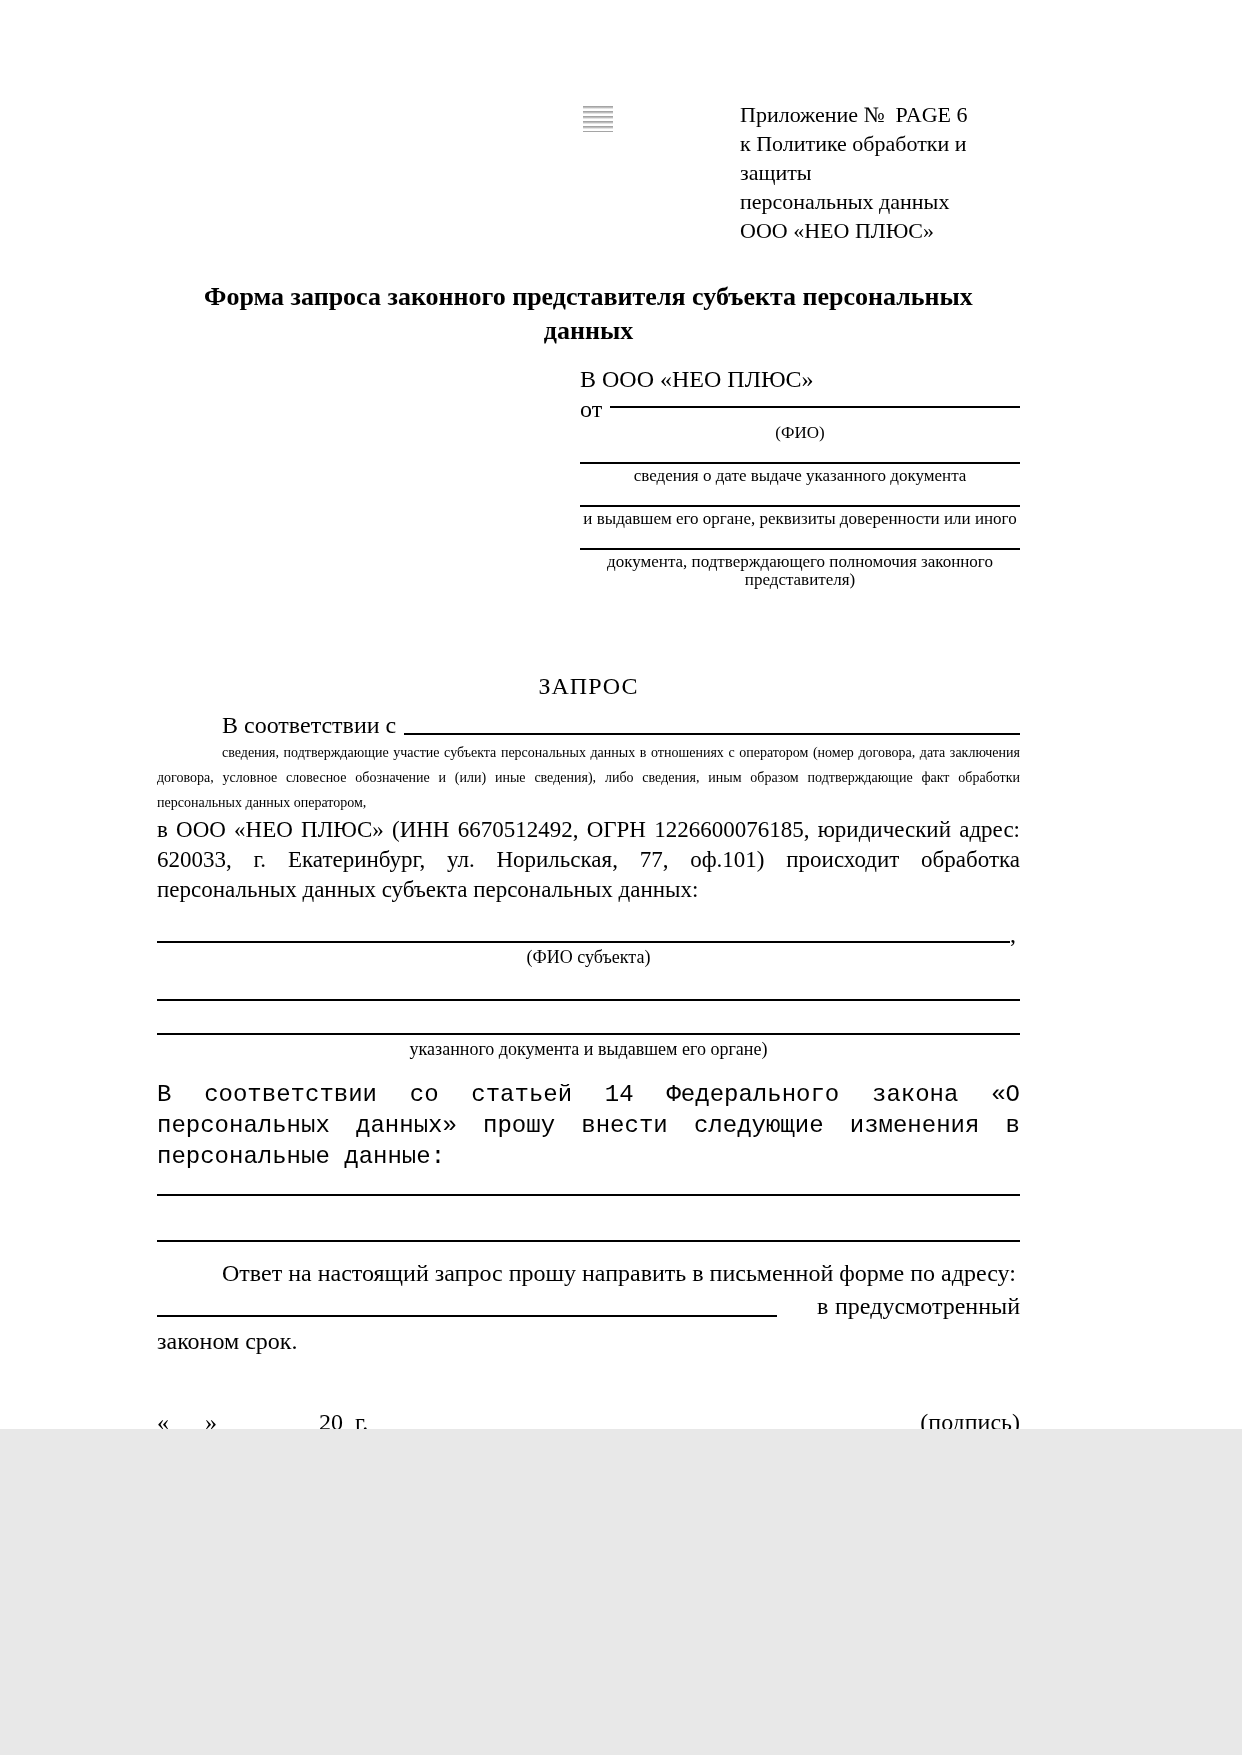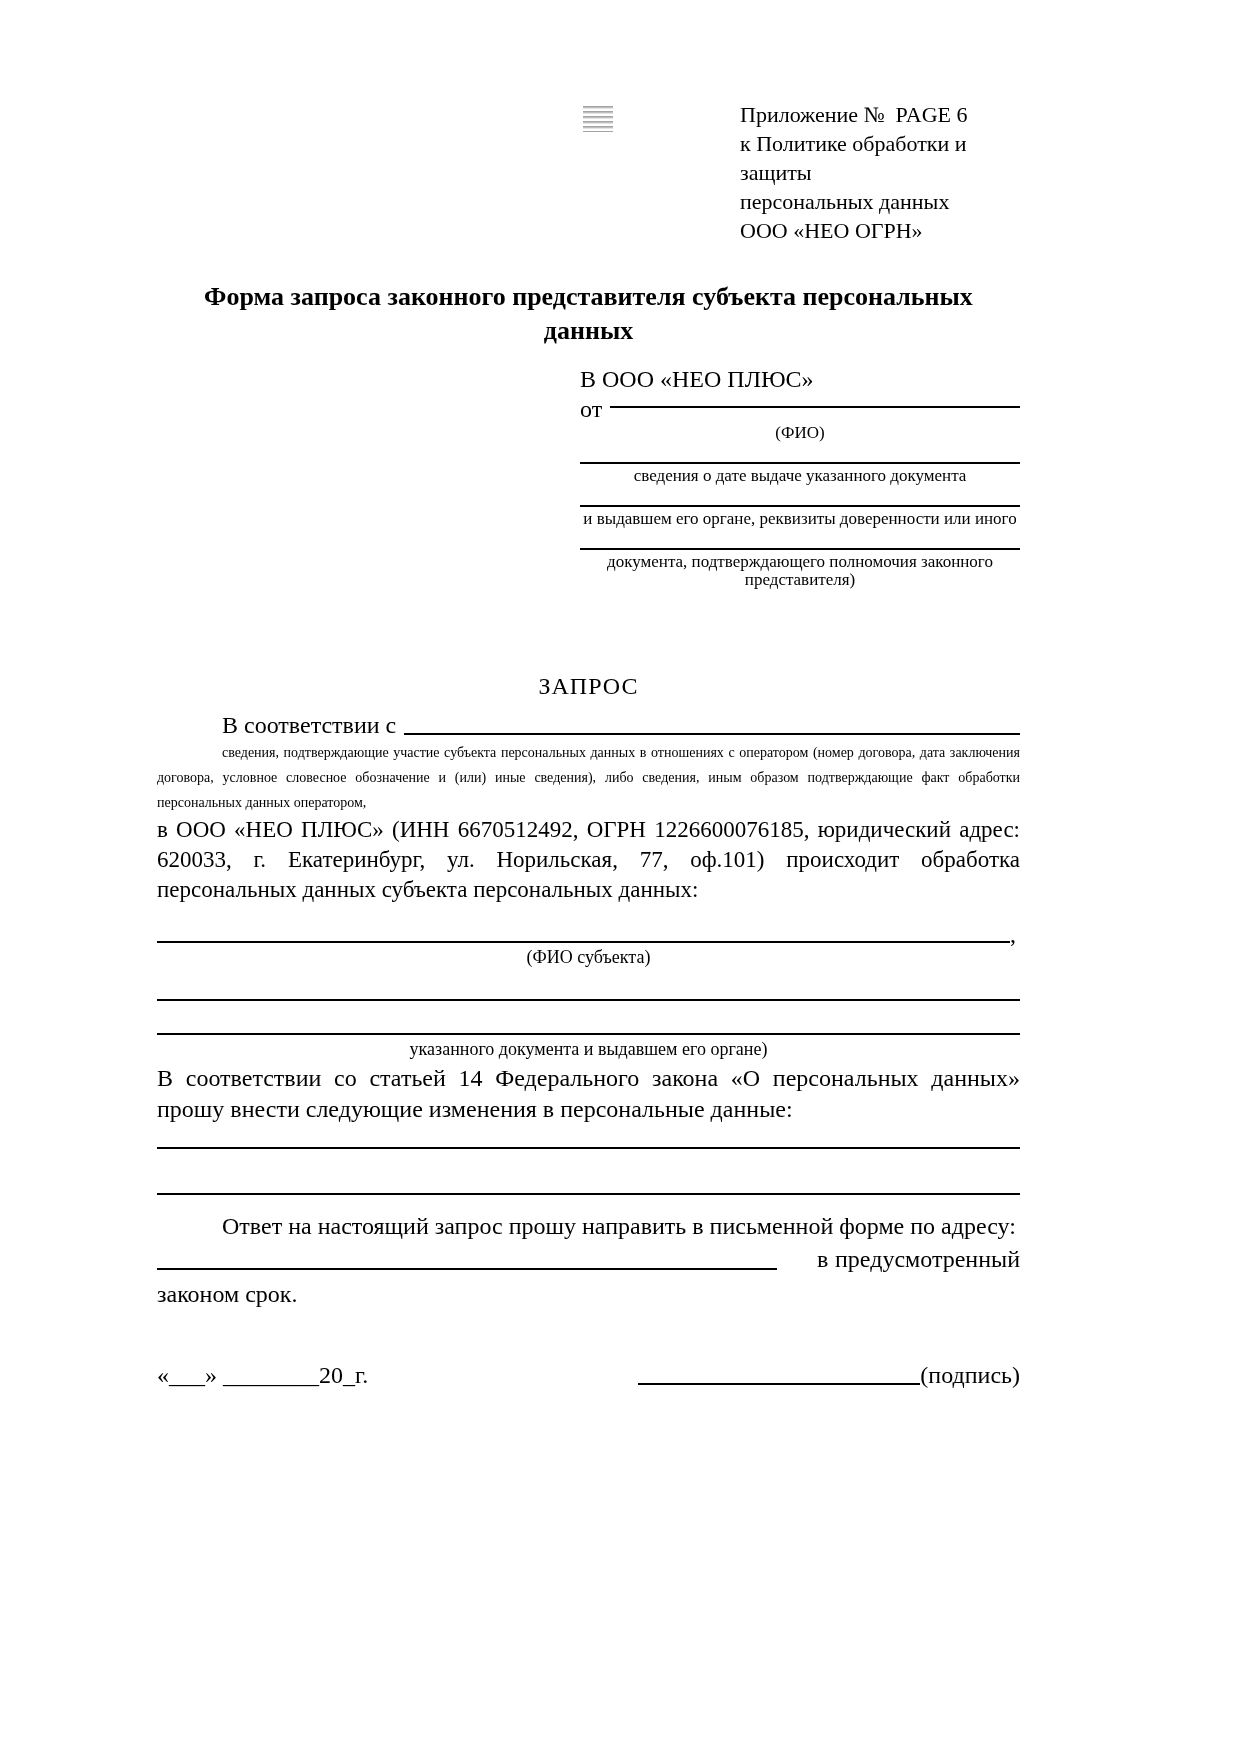--- a/index.html
+++ b/index.html
@@ -1,18 +1,18 @@
 <!DOCTYPE html>
 <html><head>
 <meta charset="utf-8">
 <style>
   html,body { margin:0; padding:0; background:#e8e8e8; }
   .page {
     position:relative;
-    width:1242px; height:1755px;
+    width:1242px; height:1429px;
     background:#ffffff;
     color:#000000;
     font-family:"Liberation Serif", serif;
     margin:0 auto;
     overflow:hidden;
   }
   .content { position:absolute; left:157px; top:0; width:863px; }
 
   
   .header-wrap { position:relative; height:230px; }
@@ -45,21 +45,21 @@
   .accordance-row .prefix { padding-left:65px; white-space:nowrap; }
   .accordance-row .fill { flex:1; border-bottom:2px solid #000; margin-left:8px; margin-bottom:5px; }
   .footnote { font-size:14px; line-height:25px; text-align:justify; text-indent:65px; }
   .operator-par { font-size:23px; line-height:30px; text-align:justify; }
   .subject-row { display:flex; align-items:flex-end; margin-top:16px; font-size:24px; line-height:26px; }
   .subject-row .fill { flex:1; border-bottom:2px solid #000; margin-bottom:4px; }
   .subject-row .comma { width:10px; }
   .sub-cap { font-size:18px; line-height:20px; text-align:center; }
   .sgroup { margin-top:6px; }
   .sgroup .field-line { height:26px; border-bottom:2px solid #000; margin-bottom:4px; }
-  .article-par { margin-top:4px; font-size:24px; line-height:31px; text-align:justify; }
+  .article-par { margin-top:20px; font-size:24px; line-height:31px; text-align:justify;font-family:Liberation Mono, monospace; }
   .blank-line { border-bottom:2px solid #000; }
   .bl1 { margin-top:22px; }
   .bl2 { margin-top:44px; }
   .reply-par { margin-top:16px; font-size:24px; line-height:31px; text-indent:65px; }
   .reply-row { display:flex; align-items:flex-end; font-size:24px; line-height:31px; margin-top:2px; }
   .reply-row .fill { width:620px; border-bottom:2px solid #000; margin-bottom:5px; }
   .reply-row .w-v { margin-left:40px; }
   .reply-row .w-pred { margin-left:auto; }
   .reply-tail { font-size:24px; line-height:31px; margin-top:4px; }
 
@@ -73,21 +73,21 @@
 
 <div class="page">
   <div class="content">
 
     <div class="header-wrap">
       <div class="field-mark"></div>
       <div class="header-block">
         <div class="pre">Приложение №  PAGE 6</div>
         <div>к Политике обработки и защиты</div>
         <div>персональных данных</div>
-        <div>ООО «НЕО ОГРН»</div>
+        <div>ООО «НЕО ПЛЮС»</div>
       </div>
     </div>
 
     <div class="doc-title">
       <div>Форма запроса законного представителя субъекта персональных данных</div>
     </div>
 
     <div class="addressee">
       <div class="addr-to">В ООО «НЕО ПЛЮС»</div>
       <div class="from-row">

